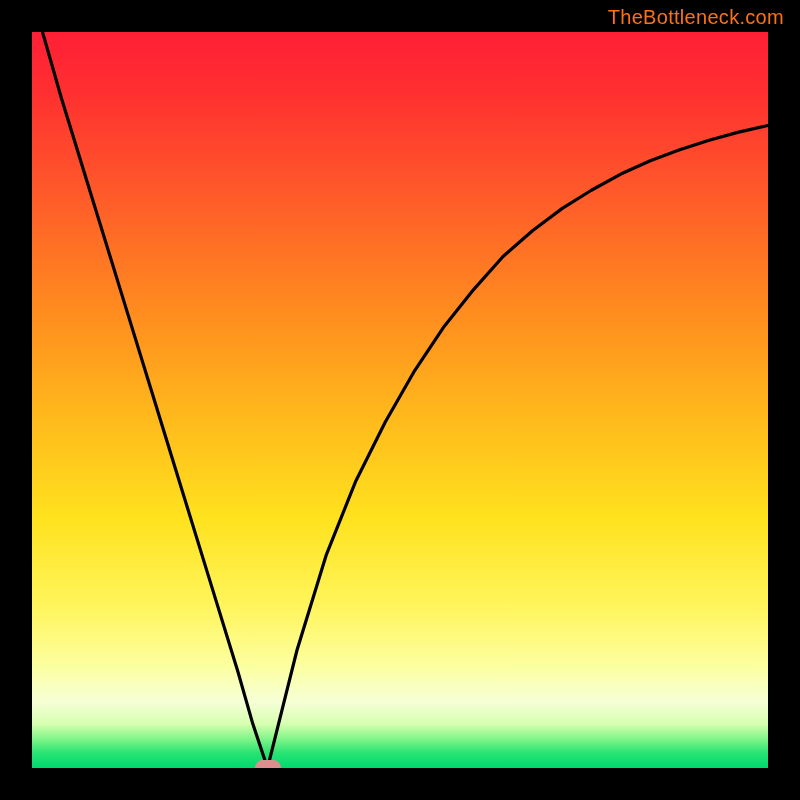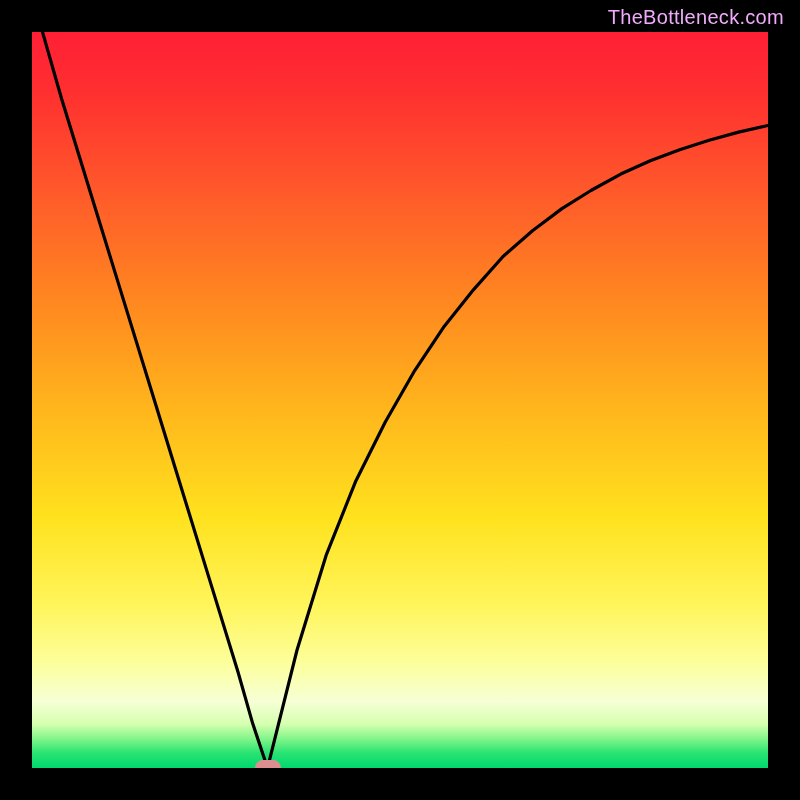--- a/index.html
+++ b/index.html
@@ -42,21 +42,21 @@
       #27e372 98%,
       #00d96e 100%
     );
   }
   .watermark {
     position: absolute;
     top: 6px;
     right: 16px;
     font-size: 20px;
     letter-spacing: 0.3px;
-    color: #f0abfc;
+    color: #f97316;
     font-weight: 500;
     user-select: none;
   }
   svg.curve {
     position: absolute;
     left: 0;
     top: 0;
     width: 736px;
     height: 736px;
   }

